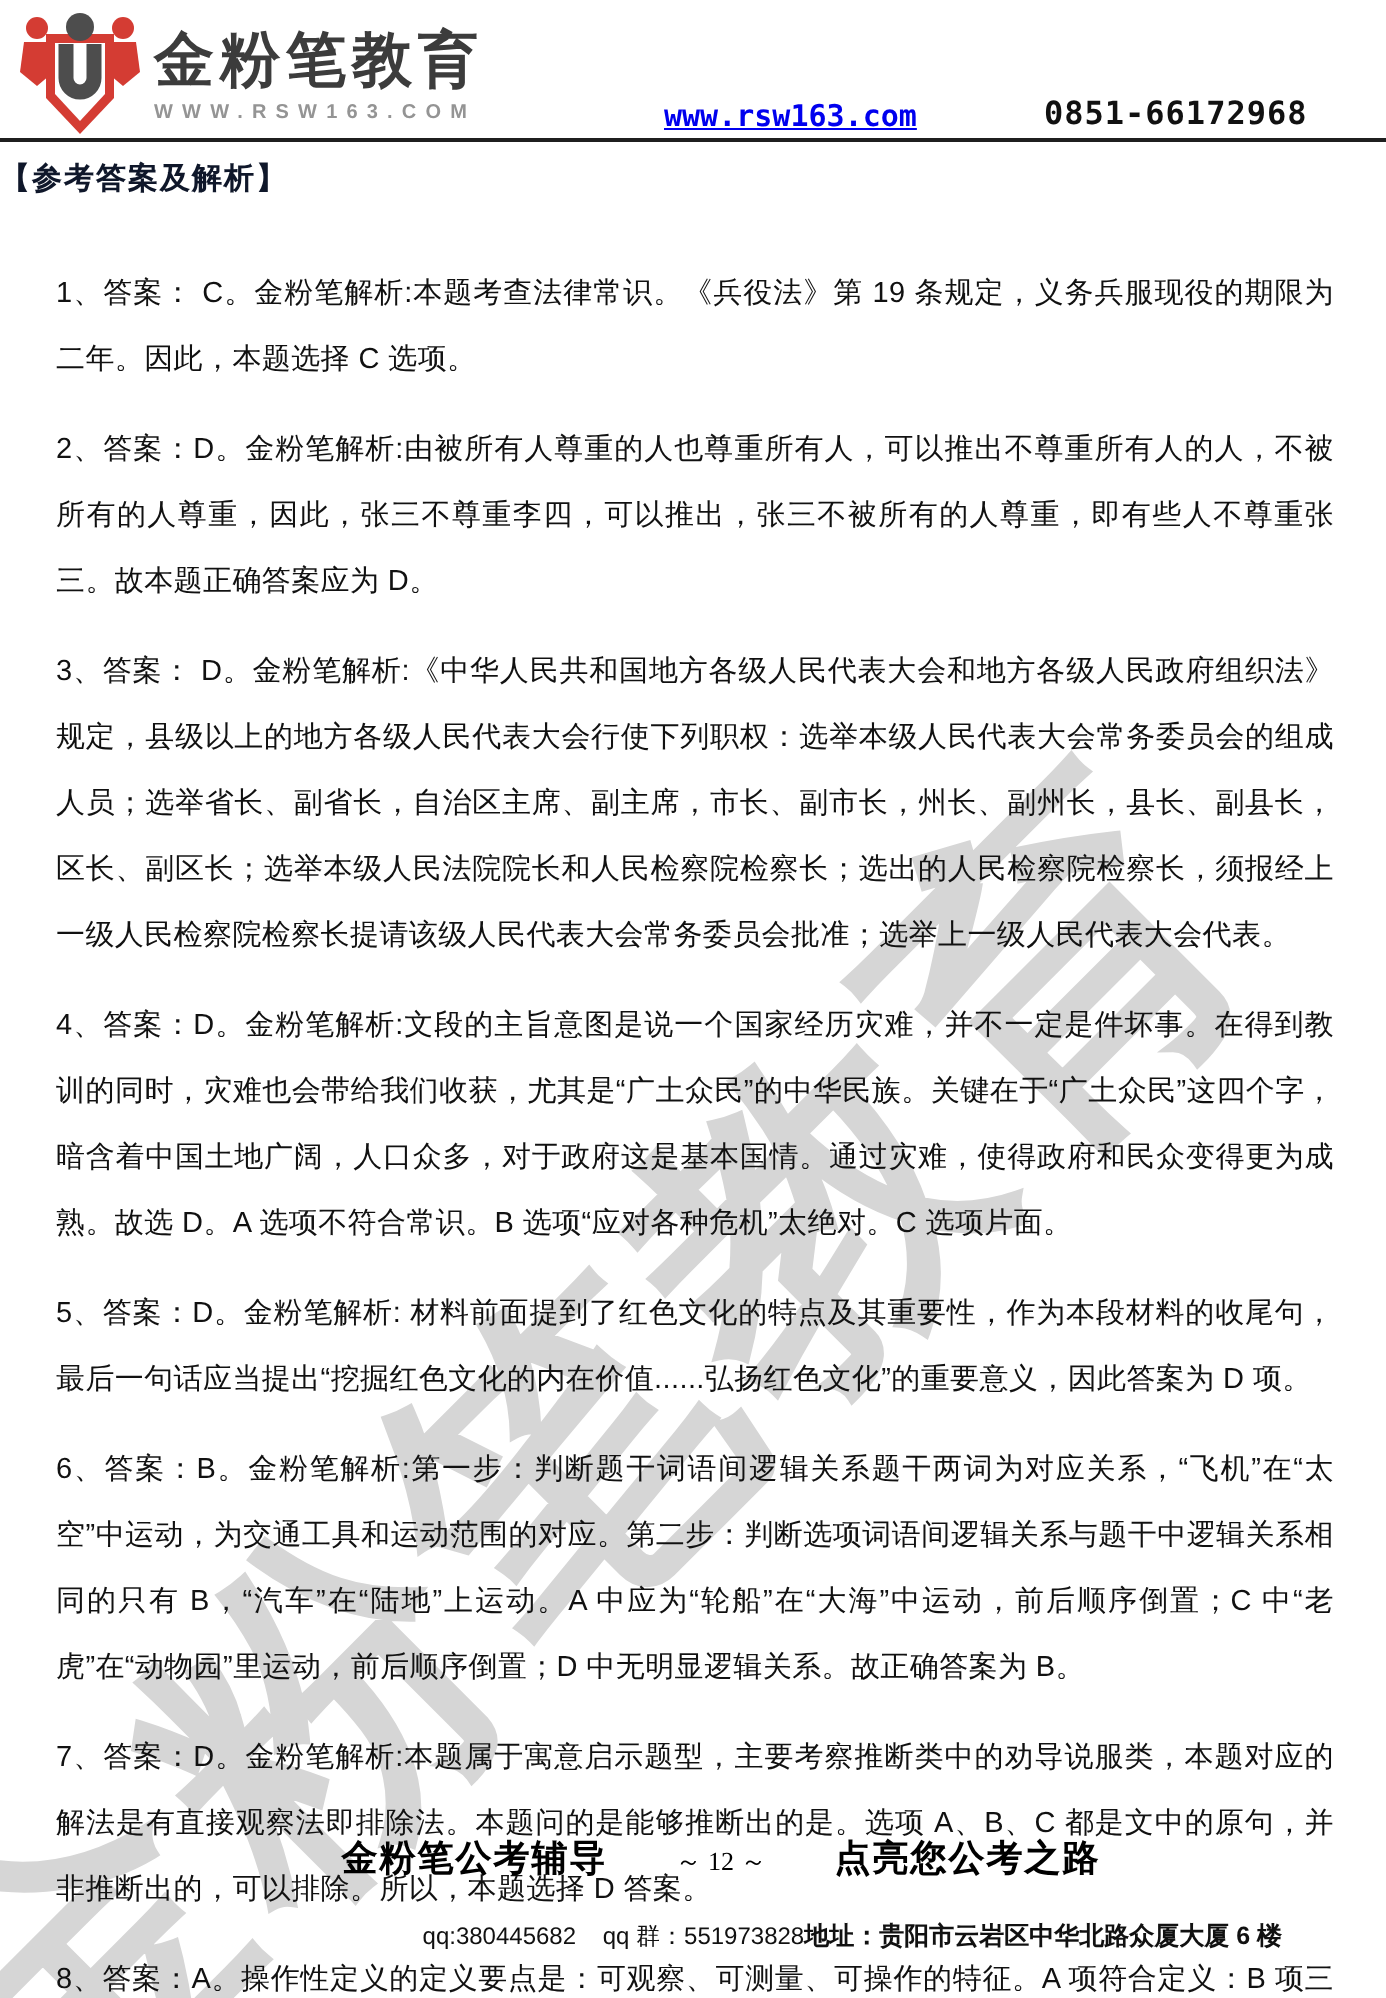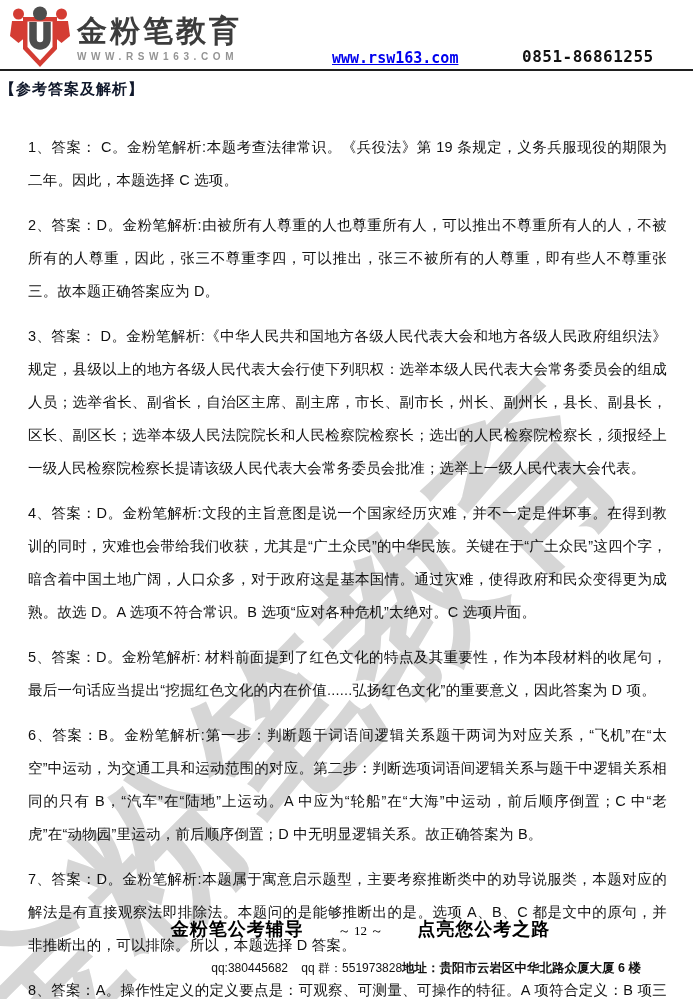--- a/index.html
+++ b/index.html
@@ -123,21 +123,21 @@
           <path d="M23 17 L23 34 A7 7 0 0 0 37 34 L37 17" fill="none" stroke="#4d4d4d" stroke-width="7.5"></path>
           <circle cx="30" cy="8.5" r="7" fill="#4d4d4d"></circle>
         </svg>
       </span>
       <div class="logo-text">
         <div class="brand-name">金粉笔教育</div>
         <div class="brand-site">WWW.RSW163.COM</div>
       </div>
     </div>
     <a class="site-link">www.rsw163.com</a>
-    <div class="phone">0851-86861255</div>
+    <div class="phone">0851-66172968</div>
   </div>
 
   <div class="rule"></div>
 
   <h1 class="title">【参考答案及解析】</h1>
 
   <div class="content">
     <p>1、答案： C。金粉笔解析:本题考查法律常识。《兵役法》第 19 条规定，义务兵服现役的期限为二年。因此，本题选择 C 选项。</p>
     <p>2、答案：D。金粉笔解析:由被所有人尊重的人也尊重所有人，可以推出不尊重所有人的人，不被所有的人尊重，因此，张三不尊重李四，可以推出，张三不被所有的人尊重，即有些人不尊重张三。故本题正确答案应为 D。</p>
     <p>3、答案： D。金粉笔解析:《中华人民共和国地方各级人民代表大会和地方各级人民政府组织法》规定，县级以上的地方各级人民代表大会行使下列职权：选举本级人民代表大会常务委员会的组成人员；选举省长、副省长，自治区主席、副主席，市长、副市长，州长、副州长，县长、副县长，区长、副区长；选举本级人民法院院长和人民检察院检察长；选出的人民检察院检察长，须报经上一级人民检察院检察长提请该级人民代表大会常务委员会批准；选举上一级人民代表大会代表。</p>

